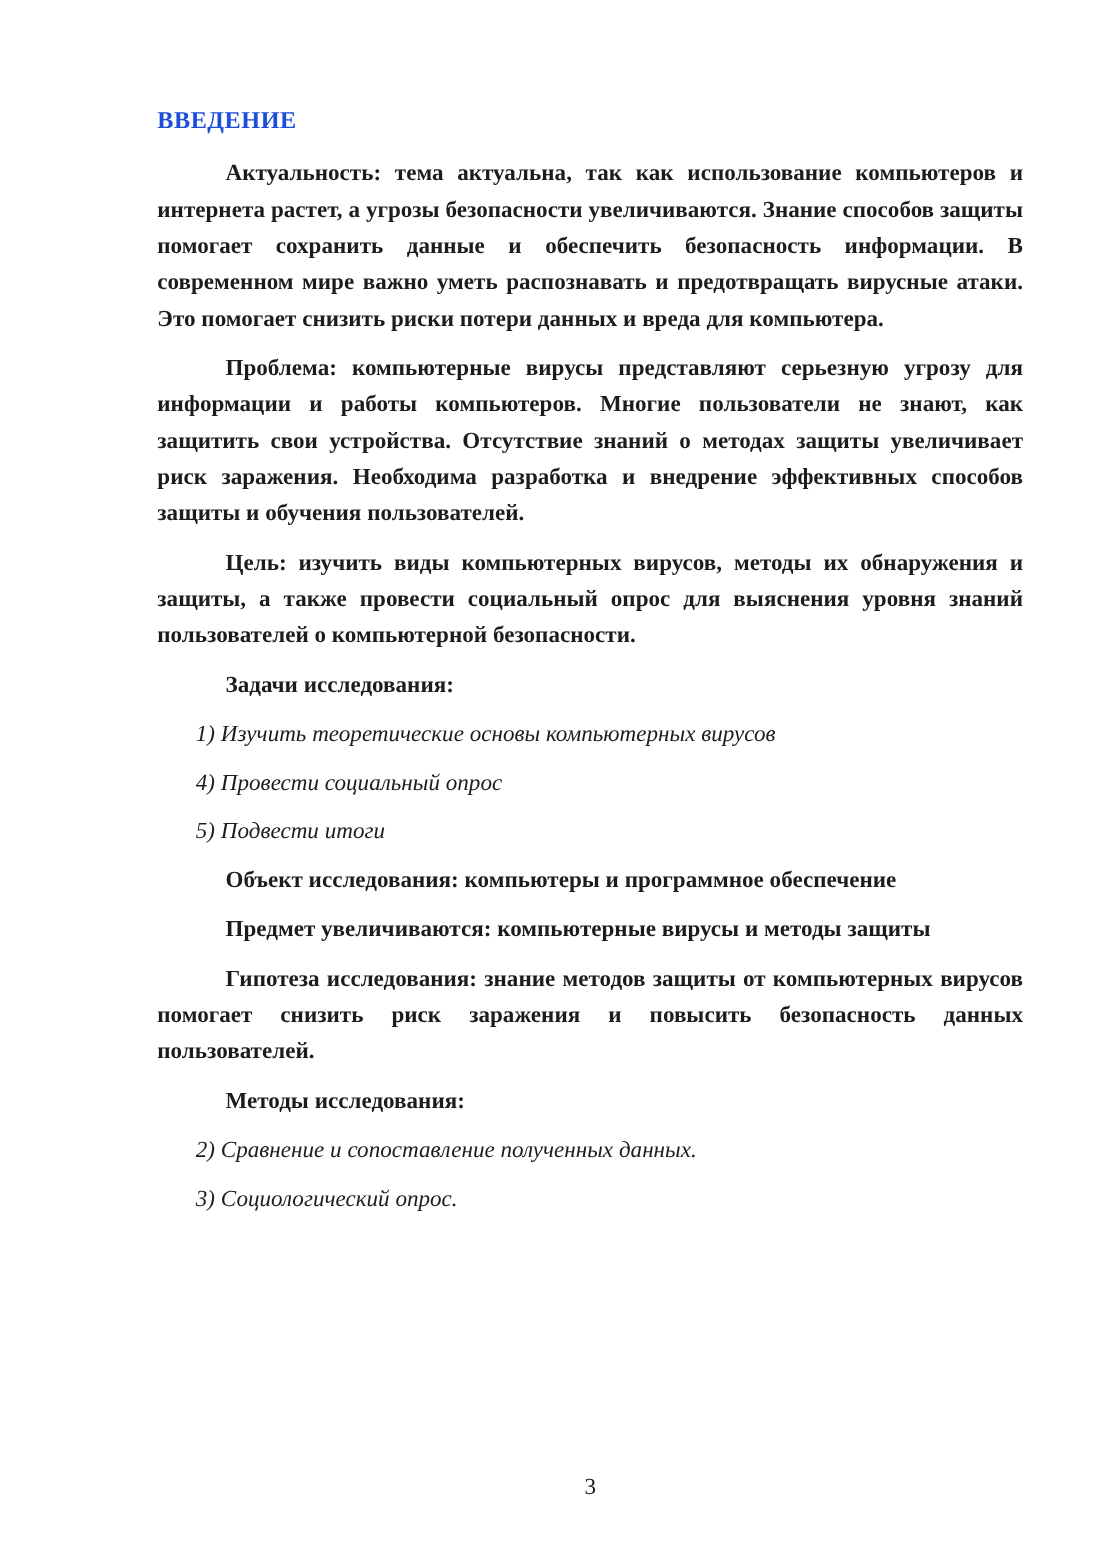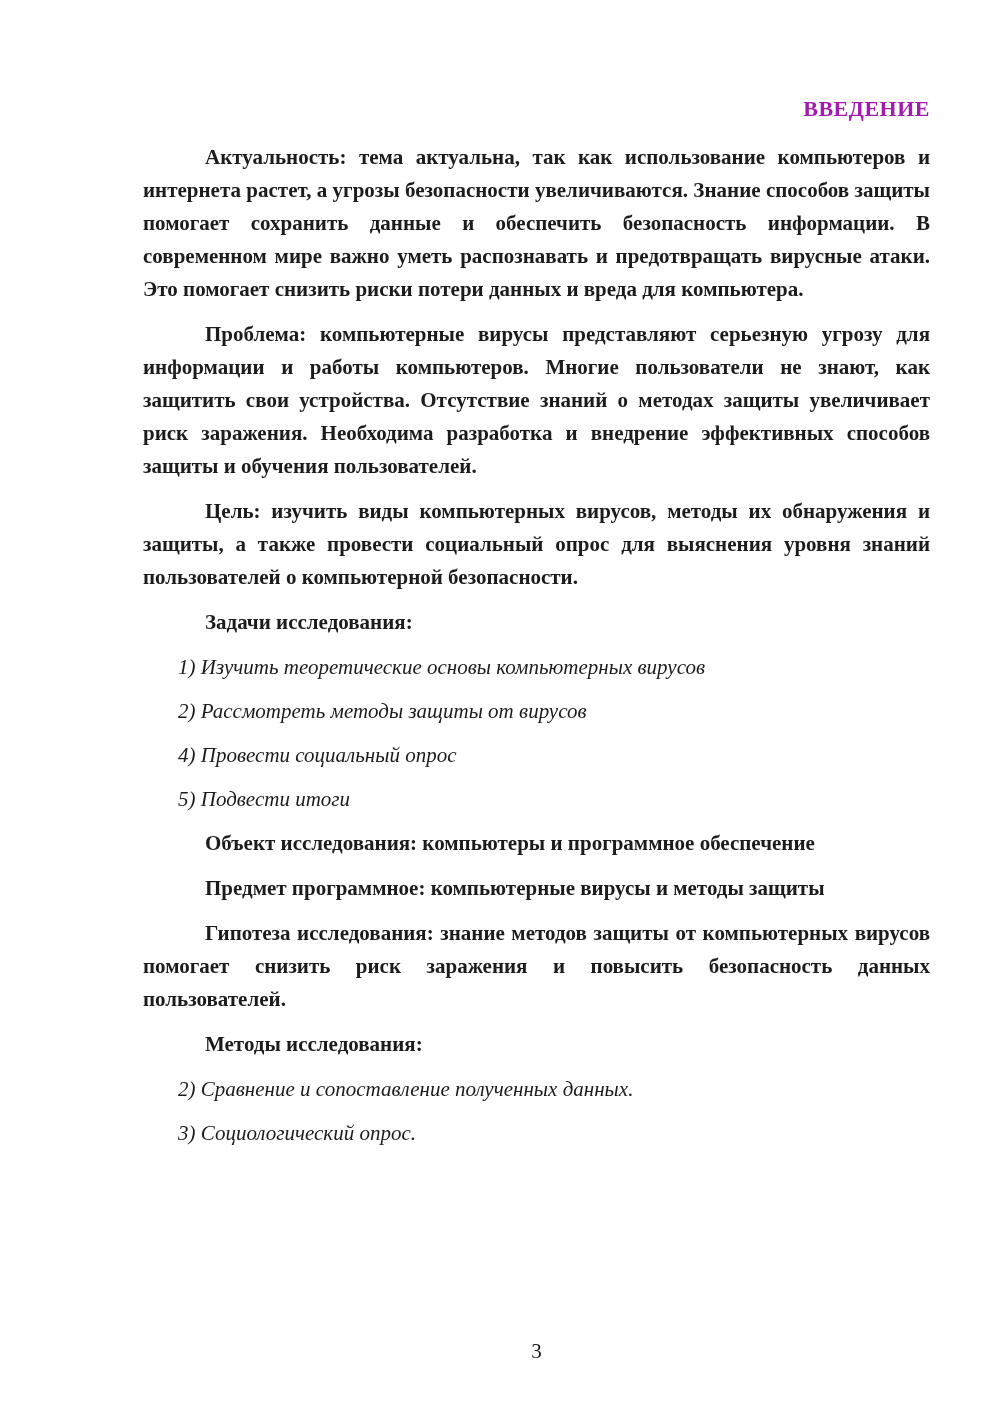--- a/index.html
+++ b/index.html
@@ -18,22 +18,22 @@
     font-family: "Liberation Serif", "DejaVu Serif", serif;
     color: #1c1c1c;
     padding: 92px 70px 60px 143px;
     font-size: 21px;
     line-height: 33px;
     overflow: hidden;
   }
   .doc-title {
     font-size: 22px;
     font-weight: bold;
-    color: #a21caf;
-    text-align: right;
+    color: #1d4ed8;
+    text-align: left;
     margin: 0 0 16px 0;
     line-height: 33px;
     letter-spacing: 0.5px;
   }
   .para {
     margin: 0 0 12px 0;
     text-align: justify;
     text-indent: 62px;
     font-weight: bold;
   }
@@ -62,27 +62,26 @@
 
   <p class="para">Актуальность: тема актуальна, так как использование компьютеров и интернета растет, а угрозы безопасности увеличиваются. Знание способов защиты помогает сохранить данные и обеспечить безопасность информации. В современном мире важно уметь распознавать и предотвращать вирусные атаки. Это помогает снизить риски потери данных и вреда для компьютера.</p>
 
   <p class="para">Проблема: компьютерные вирусы представляют серьезную угрозу для информации и работы компьютеров. Многие пользователи не знают, как защитить свои устройства. Отсутствие знаний о методах защиты увеличивает риск заражения. Необходима разработка и внедрение эффективных способов защиты и обучения пользователей.</p>
 
   <p class="para">Цель: изучить виды компьютерных вирусов, методы их обнаружения и защиты, а также провести социальный опрос для выяснения уровня знаний пользователей о компьютерной безопасности.</p>
 
   <p class="para">Задачи исследования:</p>
 
   <p class="list-item">1) Изучить теоретические основы компьютерных вирусов</p>
-  <p class="list-item">2) Рассмотреть методы защиты от вирусов</p>
   <p class="list-item">4) Провести социальный опрос</p>
   <p class="list-item">5) Подвести итоги</p>
 
   <p class="para">Объект исследования: компьютеры и программное обеспечение</p>
 
-  <p class="para">Предмет программное: компьютерные вирусы и методы защиты</p>
+  <p class="para">Предмет увеличиваются: компьютерные вирусы и методы защиты</p>
 
   <p class="para">Гипотеза исследования: знание методов защиты от компьютерных вирусов помогает снизить риск заражения и повысить безопасность данных пользователей.</p>
 
   <p class="para">Методы исследования:</p>
 
   <p class="list-item">2) Сравнение и сопоставление полученных данных.</p>
   <p class="list-item">3) Социологический опрос.</p>
 
   <div class="page-number">3</div>
 

